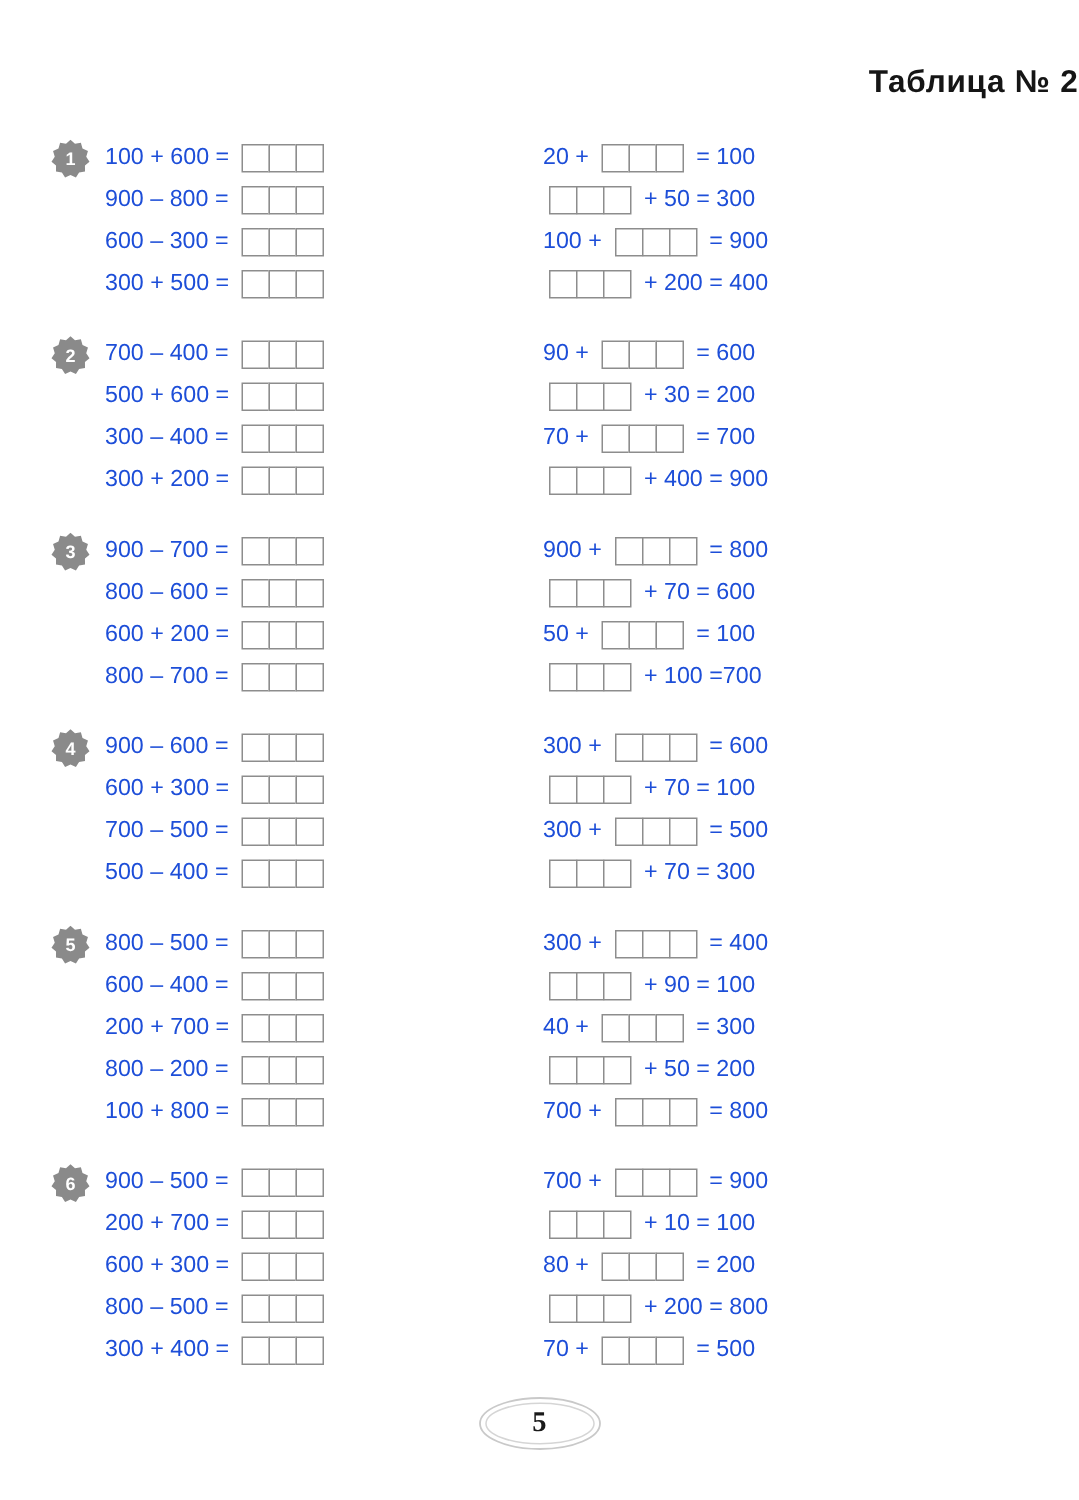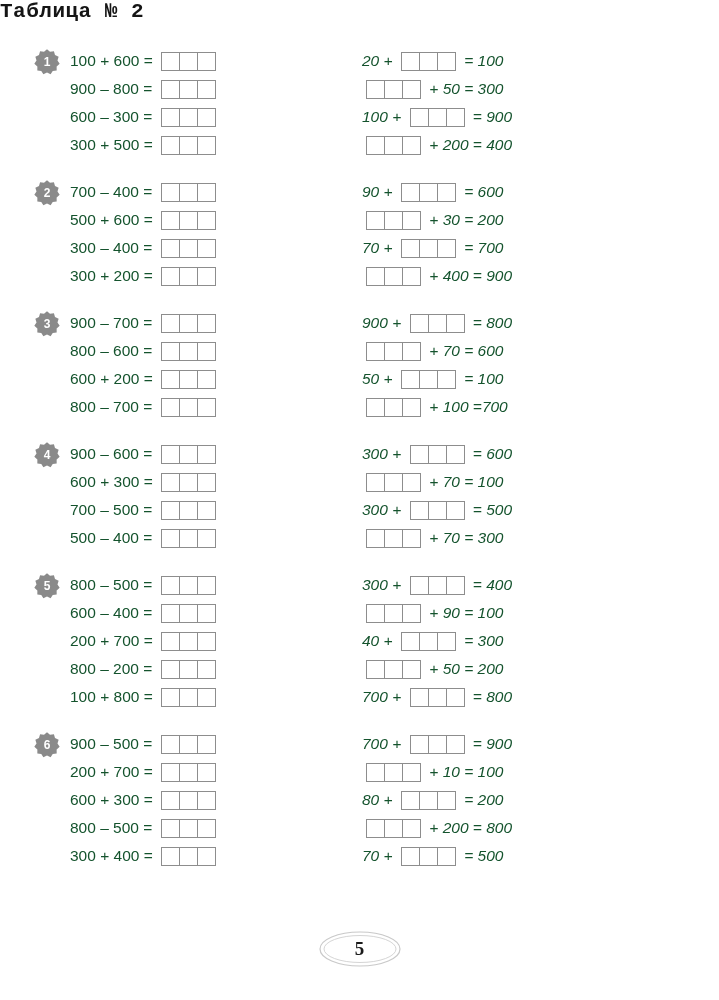--- a/index.html
+++ b/index.html
@@ -15,26 +15,27 @@
     position: relative;
     overflow: hidden;
   }
   .page {
     position: relative;
     width: 719px;
     height: 1000px;
     box-sizing: border-box;
   }
   .page-title {
-    text-align: left;
-    font-family: Liberation Mono, monospace;
+    text-align: right;
+    font-family: Liberation Sans, sans-serif;
     font-size: 21px;
     font-weight: bold;
     letter-spacing: 0.5px;
     margin: 0;
+    padding-top: 43px;
     color: #151515;
   }
   .content {
     position: relative;
     margin-top: 24px;
     padding-left: 34px;
     padding-right: 34px;
   }
   .group {
     position: relative;
@@ -75,30 +76,29 @@
     display: flex;
     flex-direction: column;
   }
   .col-left {
     width: 292px;
     flex: 0 0 292px;
   }
   .col-right {
     width: 300px;
     flex: 0 0 300px;
-    font-style: italic;
   }
   .eq {
     display: flex;
     flex-direction: row;
     align-items: center;
     height: 28px;
     font-family: "Liberation Sans", sans-serif;
     font-size: 15.5px;
-    color: #14532d;
+    color: #1d4ed8;
     white-space: pre;
   }
   .eq .txt {
     white-space: pre;
   }
   .boxes {
     display: inline-flex;
     flex-direction: row;
     margin: 0 4px;
     vertical-align: middle;

